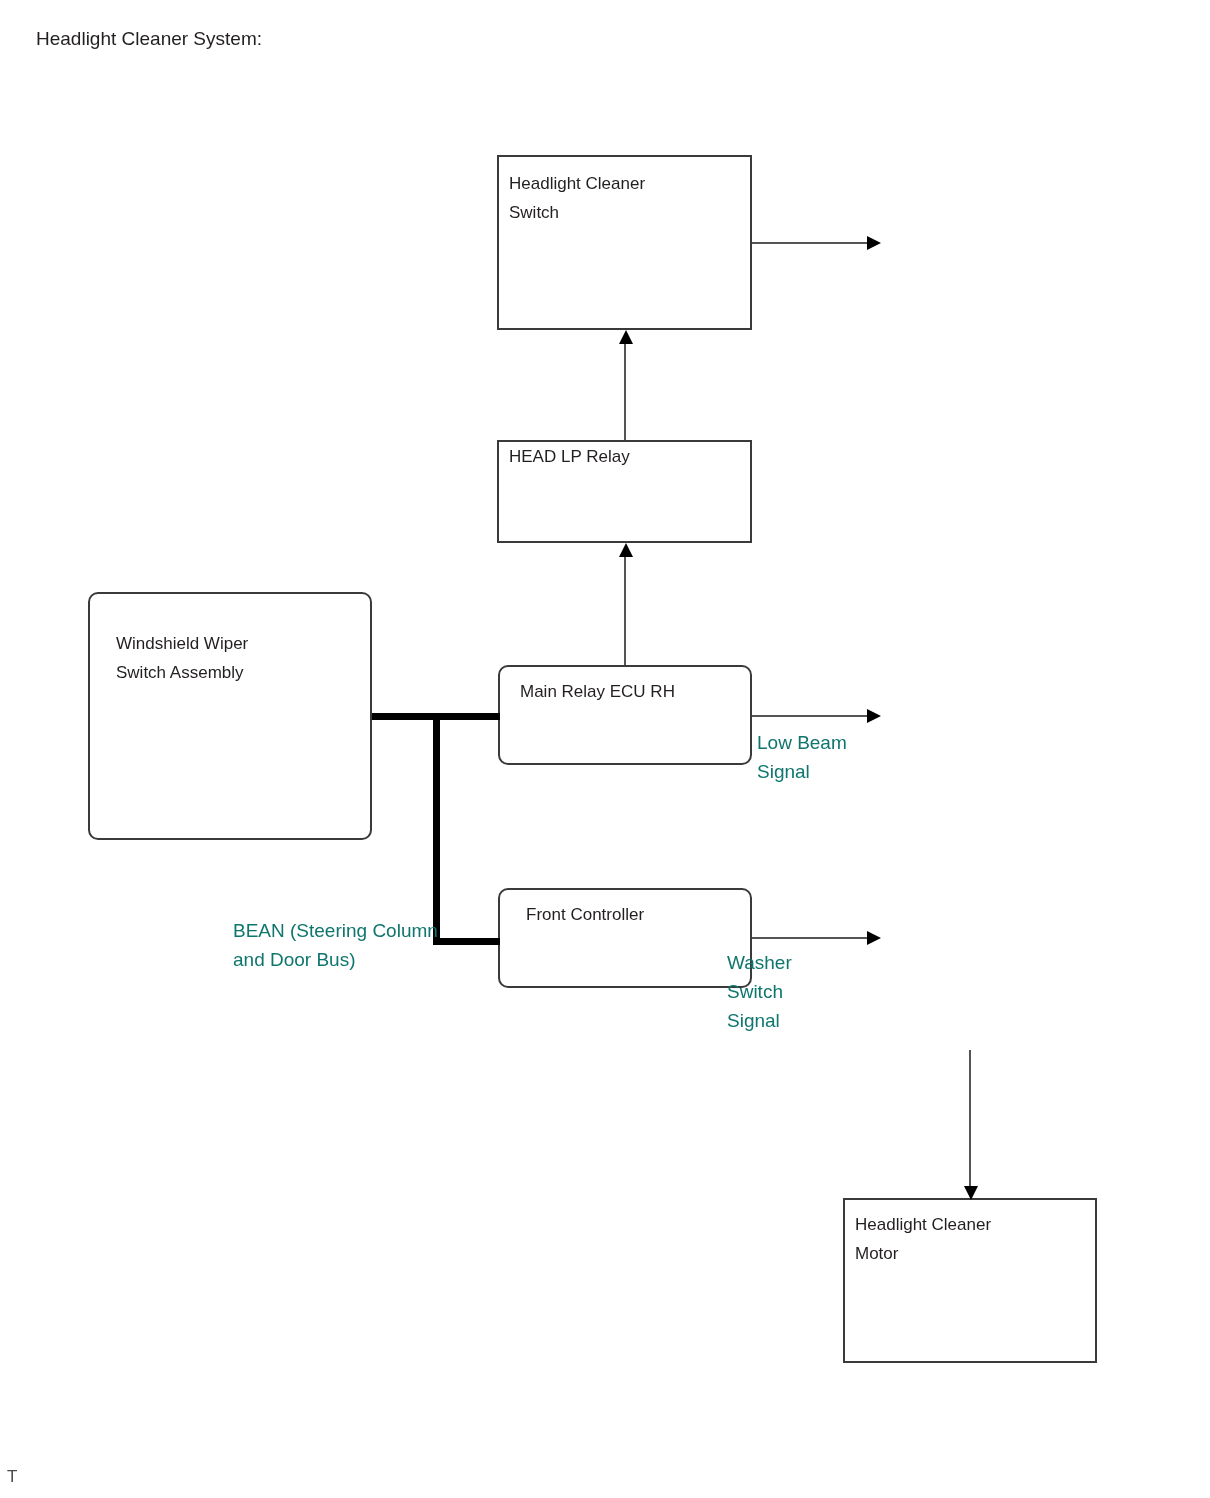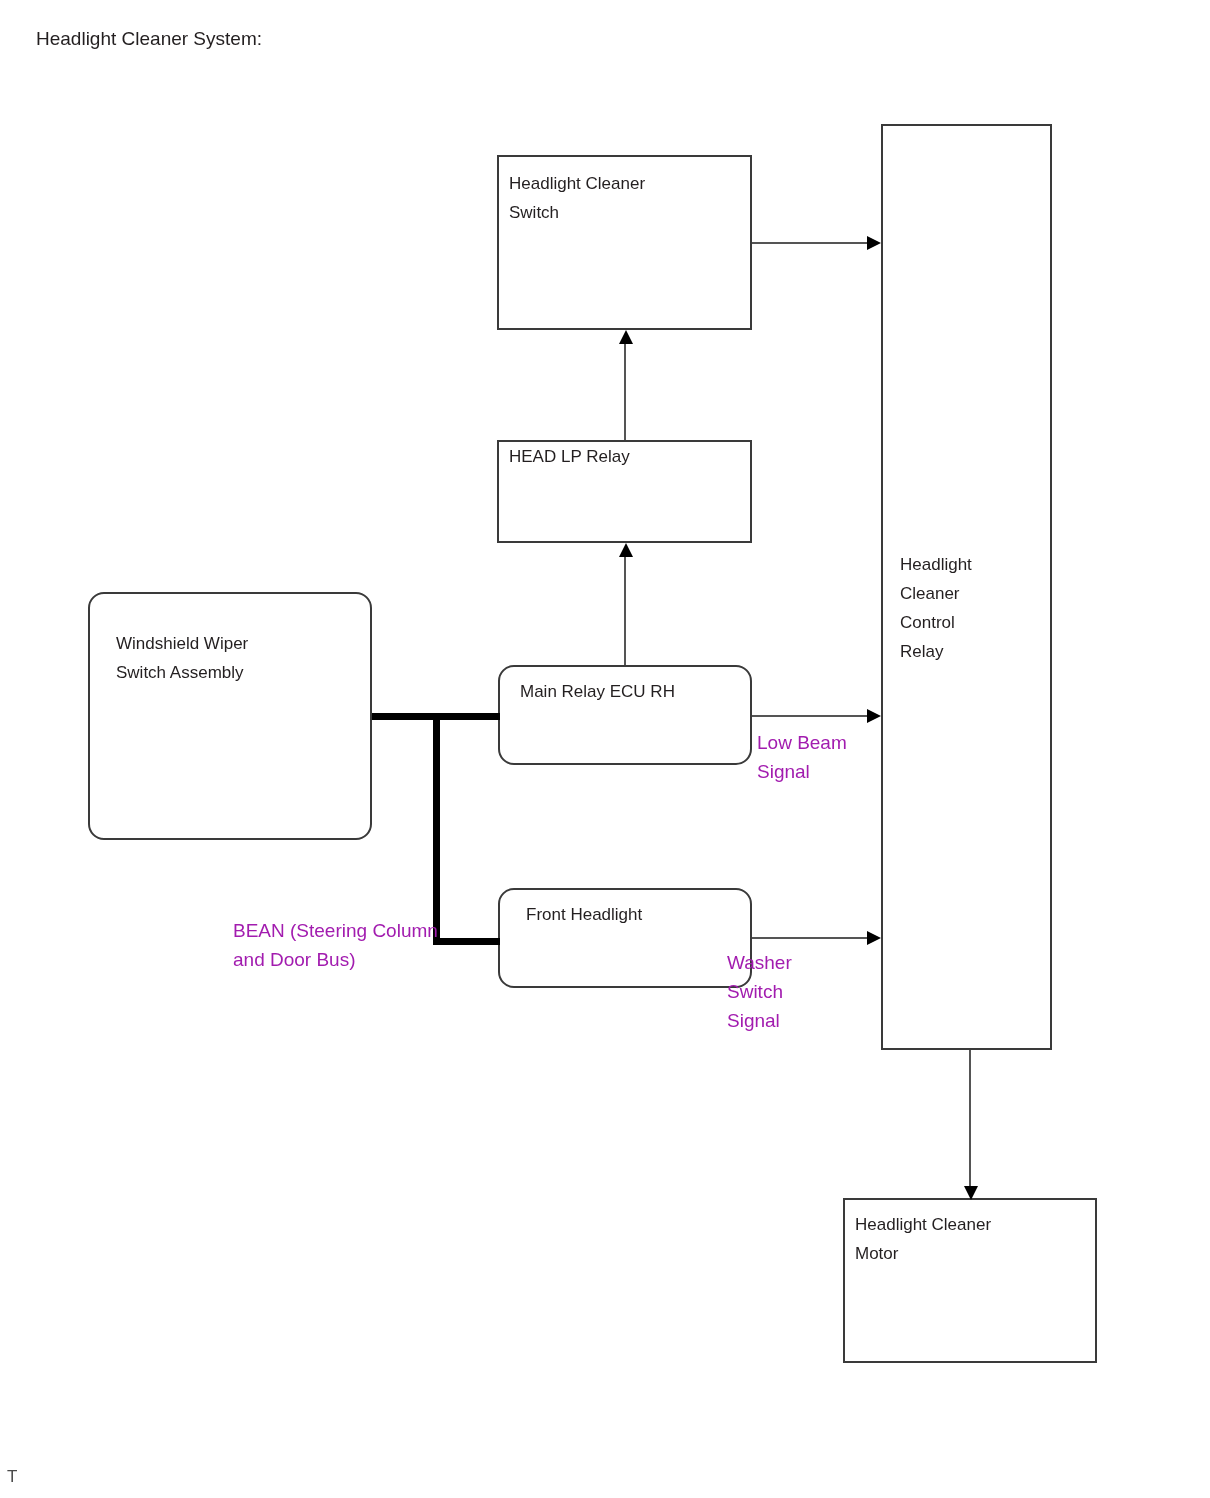--- a/index.html
+++ b/index.html
@@ -27,35 +27,35 @@
     color: #231f20;
     white-space: nowrap;
   }
   .box {
     position: absolute;
     box-sizing: border-box;
     background: #ffffff;
     border: 2px solid #3a3a3a;
   }
   .box.rounded {
-    border-radius: 16px;
+    border-radius: 10px;
     text-decoration: underline;
   }
   .box-label {
     position: absolute;
     font-size: 17px;
     line-height: 29px;
     color: #231f20;
     white-space: pre-line;
   }
   .free-label {
     position: absolute;
     font-size: 19px;
     line-height: 29px;
-    color: #a21caf;
+    color: #0f766e;
     white-space: pre-line;
   }
   .corner-mark {
     position: absolute;
     font-size: 17px;
     line-height: 17px;
     color: #4a4a4a;
   }
   
   .hline {
@@ -122,29 +122,23 @@
   <div class="box rounded" style="left:88px; top:592px; width:284px; height:248px;">
     <div class="box-label" style="left:26px; top:35px;">Windshield Wiper
 Switch Assembly</div>
   </div>
 
   <div class="box rounded" style="left:498px; top:665px; width:254px; height:100px;">
     <div class="box-label" style="left:20px; top:10px;">Main Relay ECU RH</div>
   </div>
 
   <div class="box rounded" style="left:498px; top:888px; width:254px; height:100px;">
-    <div class="box-label" style="left:26px; top:10px;">Front Headlight</div>
+    <div class="box-label" style="left:26px; top:10px;">Front Controller</div>
   </div>
 
-  <div class="box" style="left:881px; top:124px; width:171px; height:926px;">
-    <div class="box-label" style="left:17px; top:424px;">Headlight
-Cleaner
-Control
-Relay</div>
-  </div>
 
   <div class="box" style="left:843px; top:1198px; width:254px; height:165px;">
     <div class="box-label" style="left:10px; top:10px;">Headlight Cleaner
 Motor</div>
   </div>
 
   <div class="hline" style="left:752px; top:242px; width:117px;"></div>
   <div class="arrow-right" style="left:867px; top:236px;"></div>
 
   <div class="vline" style="left:624px; top:340px; height:100px;"></div>

